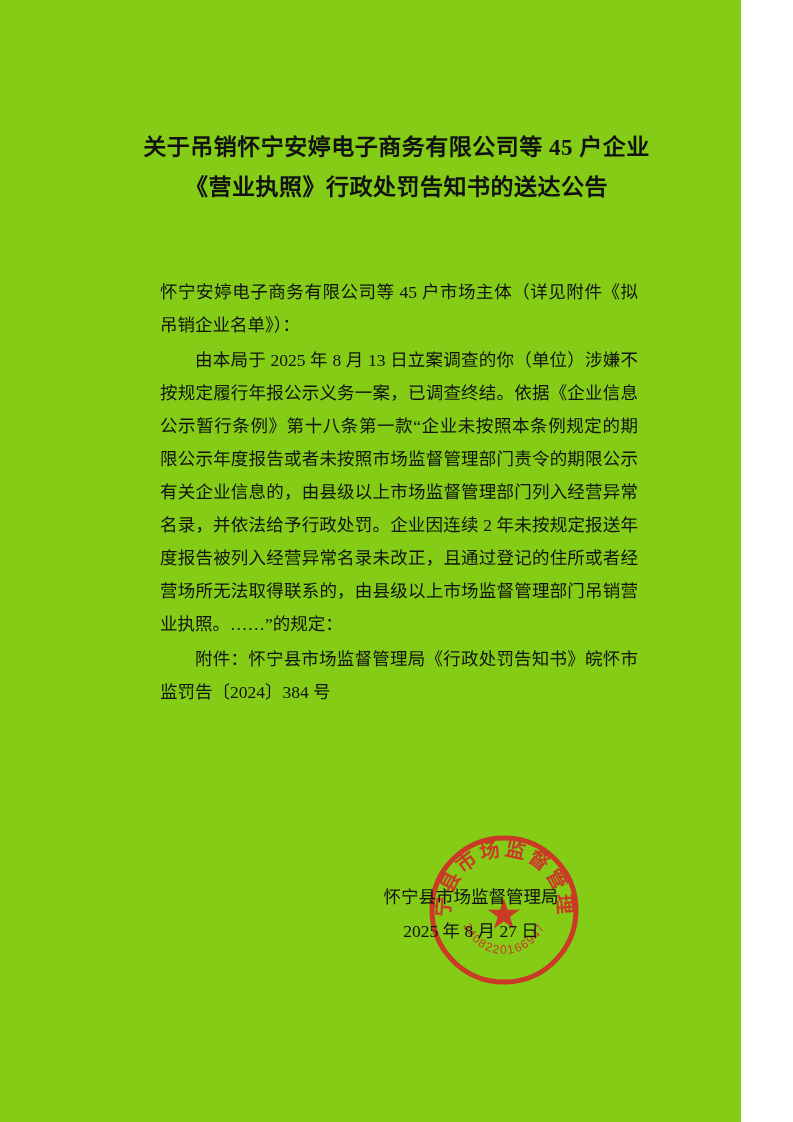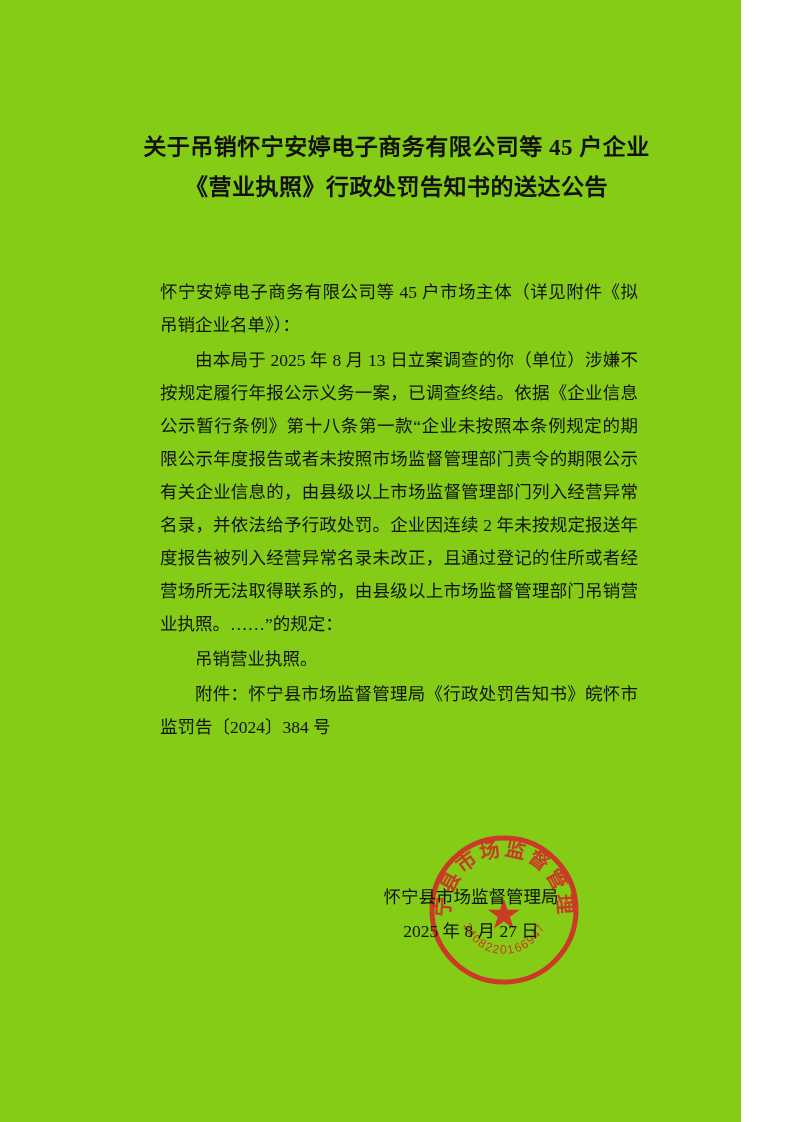--- a/index.html
+++ b/index.html
@@ -78,21 +78,20 @@
 </head>
 <body>
 
 <div class="page">
 
   <div class="doc-title">关于吊销怀宁安婷电子商务有限公司等 45 户企业《营业执照》行政处罚告知书的送达公告</div>
 
   <div class="body-block">
     <p class="para">怀宁安婷电子商务有限公司等 45 户市场主体（详见附件《拟吊销企业名单》）：</p>
     <p class="para indent">由本局于 2025 年 8 月 13 日立案调查的你（单位）涉嫌不按规定履行年报公示义务一案，已调查终结。依据《企业信息公示暂行条例》第十八条第一款“企业未按照本条例规定的期限公示年度报告或者未按照市场监督管理部门责令的期限公示有关企业信息的，由县级以上市场监督管理部门列入经营异常名录，并依法给予行政处罚。企业因连续 2 年未按规定报送年度报告被列入经营异常名录未改正，且通过登记的住所或者经营场所无法取得联系的，由县级以上市场监督管理部门吊销营业执照。……”的规定：</p>
-    <p class="para indent">吊销营业执照。</p>
     <p class="para indent">附件：怀宁县市场监督管理局《行政处罚告知书》皖怀市监罚告〔2024〕384 号</p>
   </div>
 
   <div class="seal">
     <svg width="160" height="160" viewBox="0 0 160 160" xmlns="http://www.w3.org/2000/svg">
       <defs>
         <path id="sealTopArc" d="M 26 80 A 54 54 0 0 1 134 80"></path>
         <path id="sealBottomArc" d="M 36 80 A 44 44 0 0 0 124 80"></path>
       </defs>
       <g opacity="0.88">

